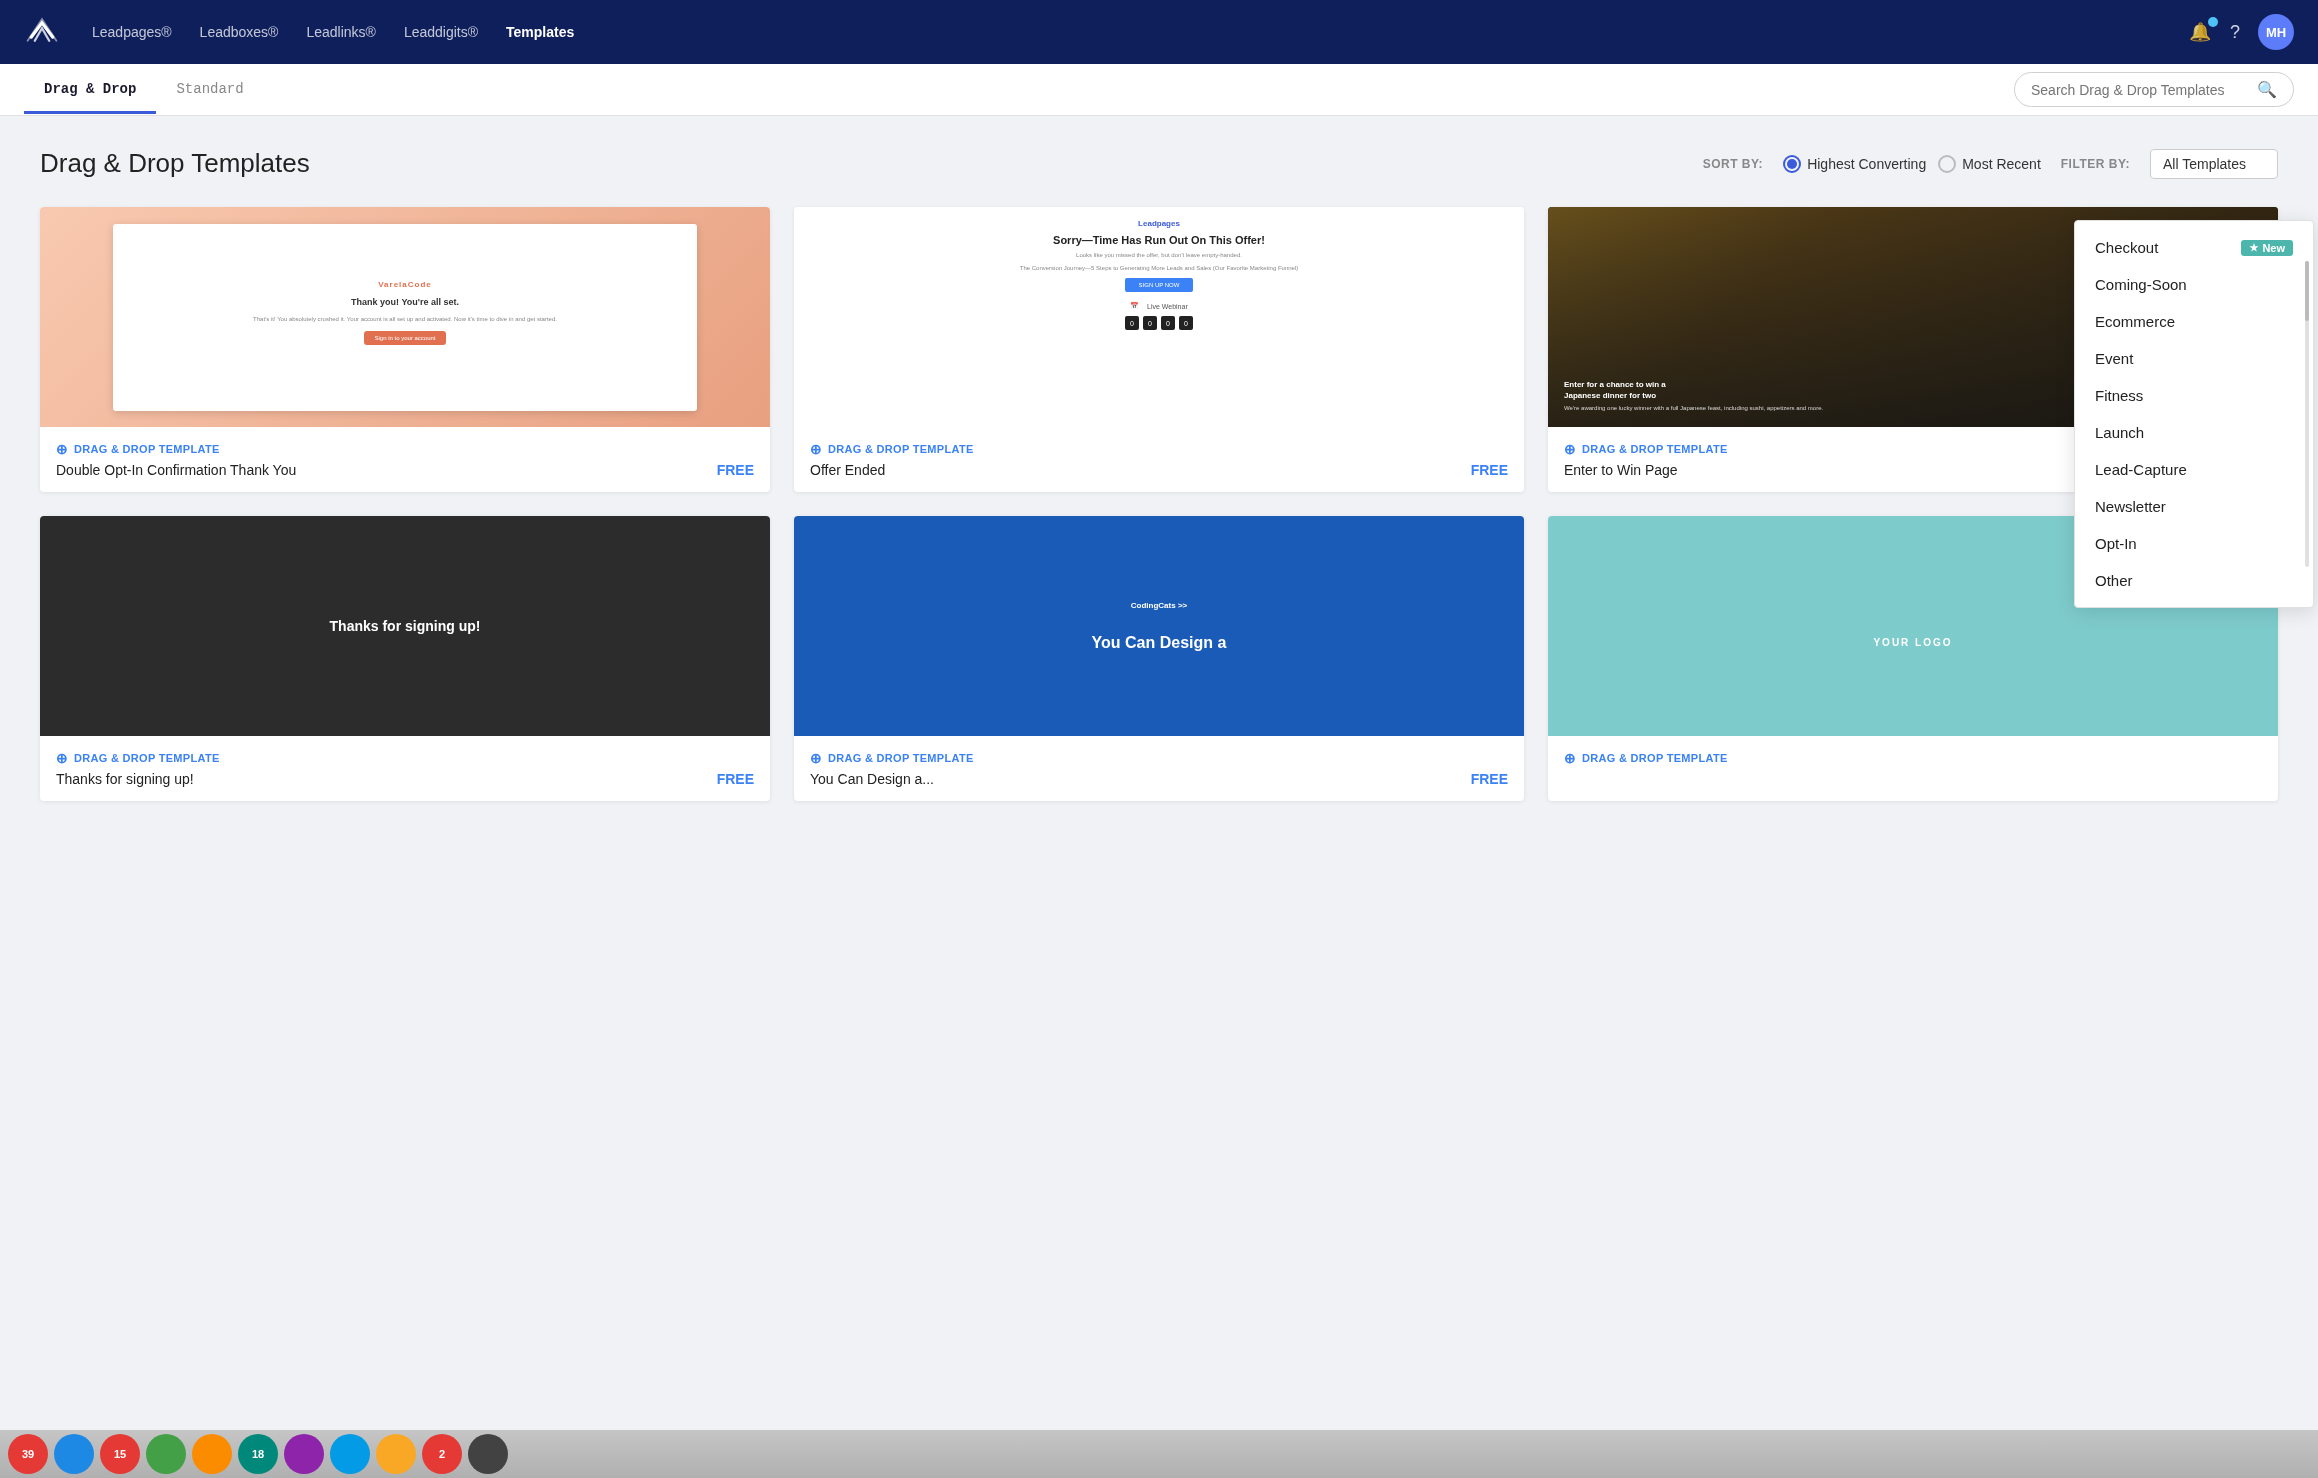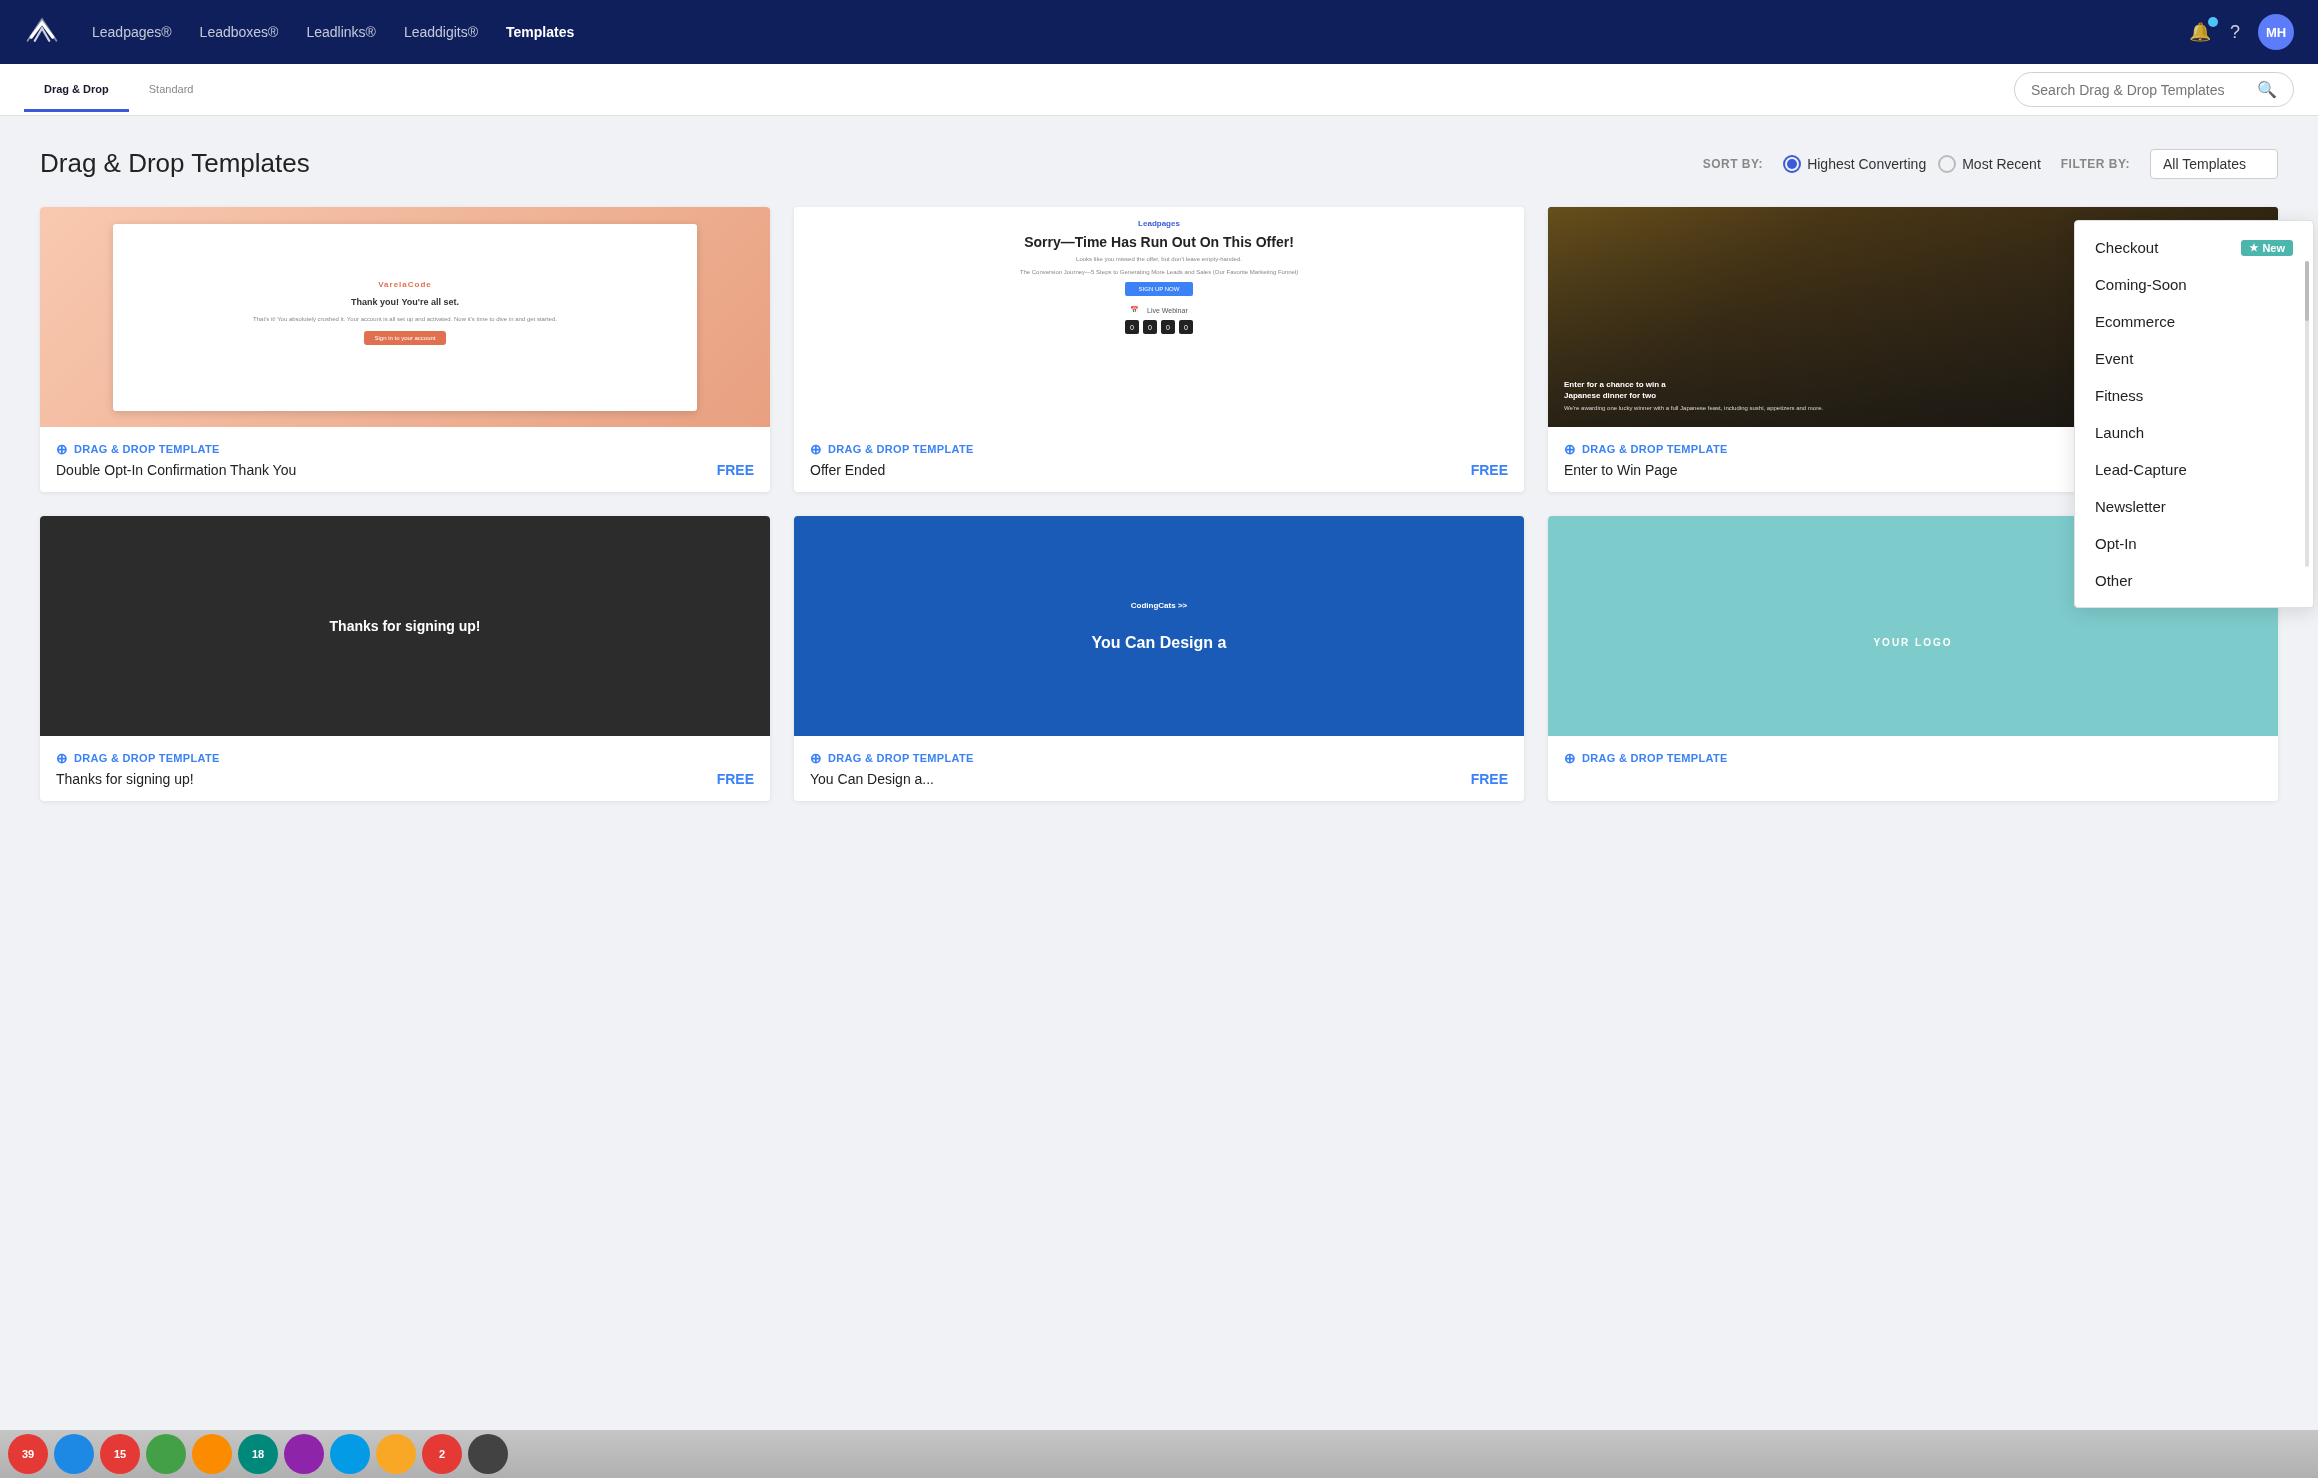--- a/index.html
+++ b/index.html
@@ -46,25 +46,26 @@
       background: #fff;
       display: flex;
       align-items: center;
       padding: 0 24px;
       border-bottom: 1px solid #e0e0e0;
       height: 52px;
     }
     .tabs { display: flex; gap: 0; flex: 1; }
     .tab {
       padding: 14px 20px;
-      font-size: 11px;
+      font-size: 14px;
       color: #888;
       cursor: pointer;
       border-bottom: 3px solid transparent;
       margin-bottom: -1px;
+      font-family: Liberation Mono, monospace;
     }
     .tab.active {
       color: #1a1a2e;
       font-weight: 600;
       border-bottom: 3px solid #3b5bdb;
     }
     .search-container {
       display: flex;
       align-items: center;
     }
@@ -194,21 +195,21 @@
       flex-direction: column;
       align-items: center;
       padding: 16px;
       gap: 8px;
     }
     .preview-brand { font-size: 8px; color: #e07050; font-weight: 600; letter-spacing: 1px; margin-top: 40px; }
     .preview-heading { font-size: 9px; font-weight: 700; color: #333; text-align: center; }
     .preview-text { font-size: 6px; color: #888; text-align: center; line-height: 1.4; }
     .preview-btn { background: #e07050; color: #fff; font-size: 6px; padding: 4px 10px; border-radius: 3px; }
     .preview-lp-logo { font-size: 8px; color: #3b5bdb; font-weight: 700; }
-    .preview-big-text { font-size: 14px; font-weight: 800; color: #222; text-align: center; }
+    .preview-big-text { font-size: 11px; font-weight: 800; color: #222; text-align: center; }
     .preview-sub { font-size: 6px; color: #888; text-align: center; }
     .preview-blue-btn { background: #3b82f6; color: #fff; font-size: 6px; padding: 4px 14px; border-radius: 2px; }
     .preview-counters { display: flex; gap: 4px; }
     .preview-counter { width: 14px; height: 14px; background: #222; color: #fff; font-size: 7px; display: flex; align-items: center; justify-content: center; border-radius: 2px; }
     .food-img {
       position: absolute; top: 0; right: 0; bottom: 0; left: 0;
       background: linear-gradient(to bottom, rgba(60,40,20,0.2) 0%, rgba(20,20,20,0.7) 100%);
       display: flex; flex-direction: column; align-items: flex-start; justify-content: flex-end;
       padding: 16px;
     }

